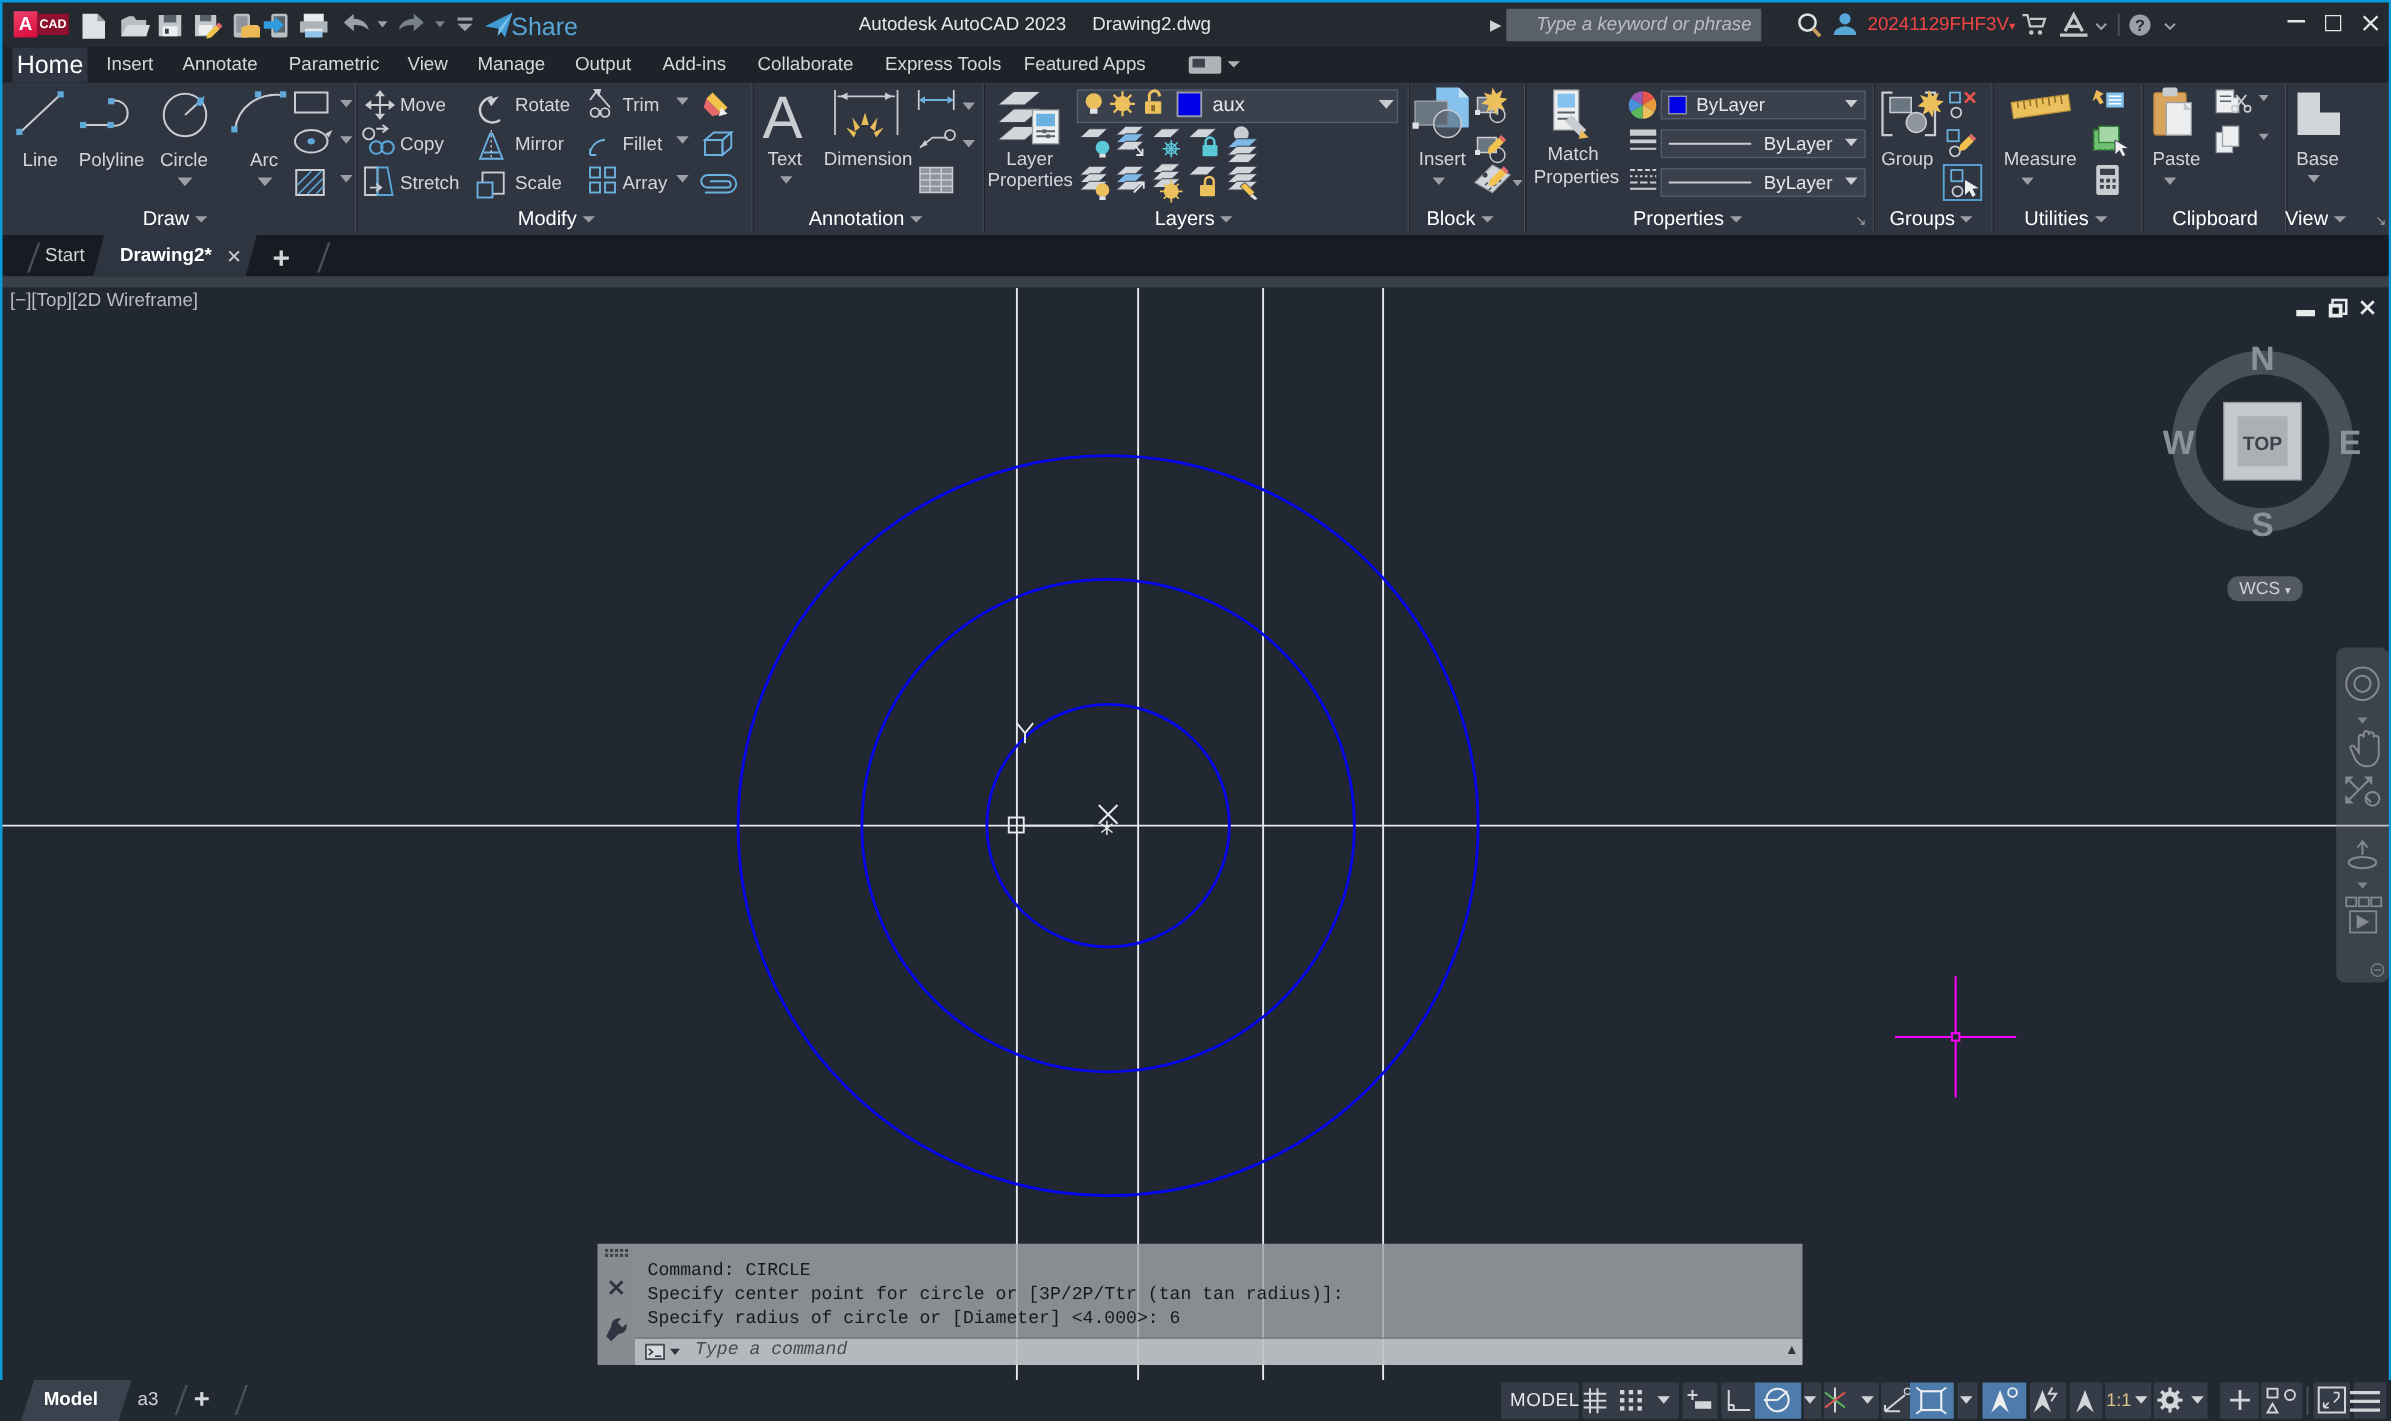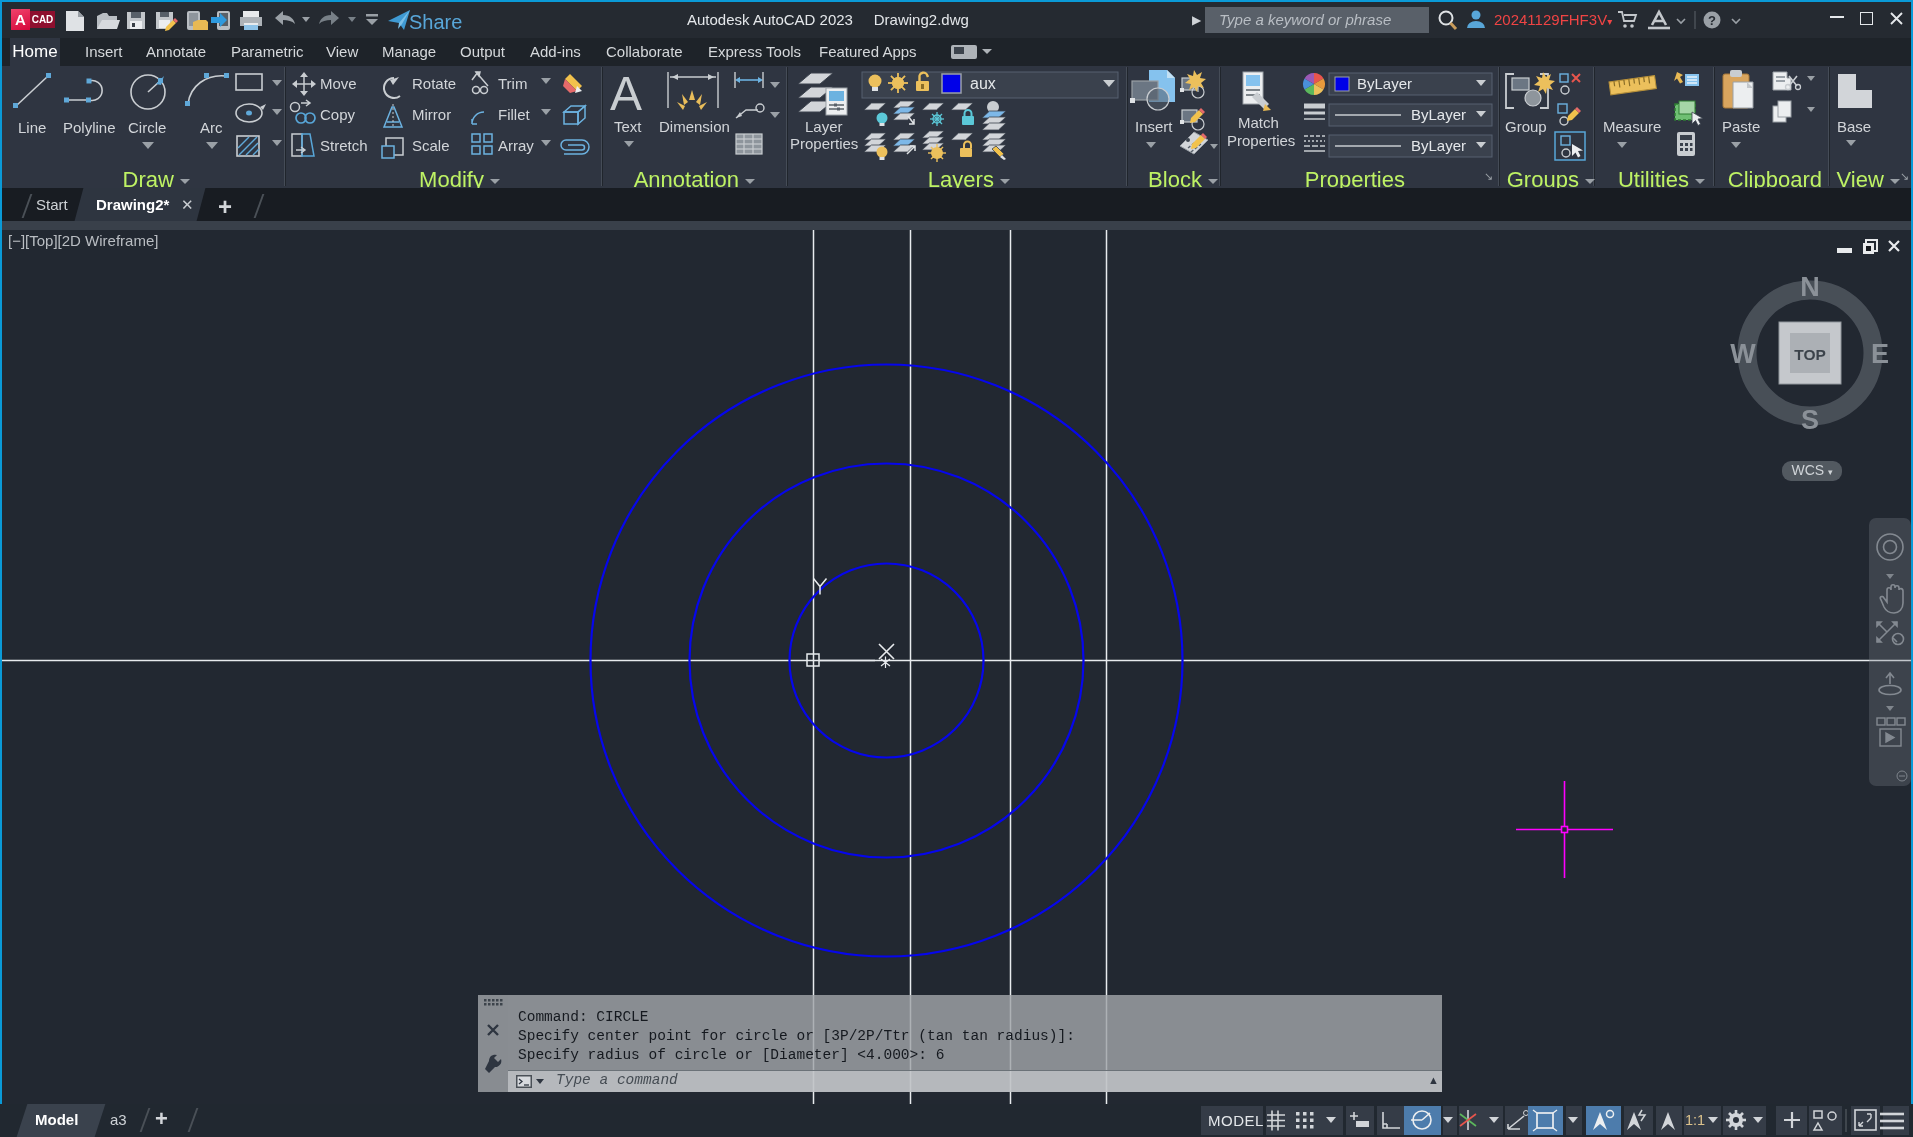--- a/index.html
+++ b/index.html
@@ -4,21 +4,21 @@
 html,body{width:1913px;height:1137px;overflow:hidden;background:#14171c;font-family:"Liberation Sans",sans-serif;}
 .abs{position:absolute;}
 #titlebar{position:absolute;left:0;top:0;width:1913px;height:38px;background:#252a31;border-top:2px solid #0a9ad7;}
 #menubar{position:absolute;left:0;top:38px;width:1913px;height:28px;background:#1e2329;}
 #ribbon{position:absolute;left:0;top:66px;width:1913px;height:122px;background:#2f3541;}
 #filetabs{position:absolute;left:0;top:188px;width:1913px;height:48px;background:#181c22;}
 #canvas{position:absolute;left:0;top:230px;width:1913px;height:874px;background:#222831;overflow:hidden;}
 #statusbar{position:absolute;left:0;top:1104px;width:1913px;height:33px;background:#212830;}
 .stile{position:absolute;top:2px;height:29px;background:#353c47;}
 .tab{display:inline-block;color:#d5d8db;font-size:15px;}
-.plabel{position:absolute;top:101px;color:#bef264;font-size:22px;text-align:right;}
+.plabel{position:absolute;top:101px;color:#ffffff;font-size:16px;text-align:center;}
 .psep{position:absolute;top:1px;width:2px;height:119px;background:#20252c;border-left:1px solid #454c57;}
 .caret{display:inline-block;width:0;height:0;border-left:5px solid transparent;border-right:5px solid transparent;border-top:5px solid #ced2d6;vertical-align:middle;}
 </style></head>
 <body>
 <div id="titlebar">
  <div class="abs" style="left:11px;top:7px;width:19px;height:21px;background:linear-gradient(160deg,#f0426b,#d6083b);color:#fff;font-weight:bold;font-size:15px;text-align:center;line-height:21px;">A</div>
  <div class="abs" style="left:30px;top:9px;width:25px;height:17px;background:#8e0f2e;color:#fff;font-weight:bold;font-size:10px;text-align:center;line-height:17px;">CAD</div>
  <svg class="abs" style="left:62px;top:6px" width="400" height="26" viewBox="0 0 400 26">
 
   <path d="M4 3 h12 l6 6 v14 h-18 z" fill="#dfe2e5"></path>
@@ -59,21 +59,21 @@
 
   <rect x="304" y="6" width="12" height="2.5" fill="#9aa0a6"></rect>
       <path d="M304 11 l6 6 l6 -6 z" fill="#9aa0a6"></path>
 
   <path d="M326 13 L348 2 L342 22 L337 15 Z" fill="#3f9ad3"></path>
       <path d="M348 2 L337 15 L336 21 L340 16" fill="#7cc0e8"></path>
  </svg>
  <div class="abs" style="left:409px;top:9px;color:#58a6d8;font-size:20px;">Share</div>
  <div class="abs" style="left:687px;top:9px;color:#e4e7ea;font-size:15px;">Autodesk AutoCAD 2023&nbsp;&nbsp;&nbsp;&nbsp;&nbsp;Drawing2.dwg</div>
  <div class="abs" style="left:1192px;top:11px;color:#cfd3d7;font-size:12px;">▶</div>
- <div class="abs" style="left:1205px;top:5px;width:224px;height:26px;background:#596069;color:#b9bec4;font-style:italic;font-size:15px;line-height:26px;padding-left:14px;">Type a keyword or phrase</div>
+ <div class="abs" style="left:1205px;top:5px;width:204px;height:26px;background:#596069;color:#b9bec4;font-style:italic;font-size:15px;line-height:26px;padding-left:24px;">Type a keyword or phrase</div>
  <svg class="abs" style="left:1436px;top:7px" width="250" height="24" viewBox="0 0 250 24">
   <circle cx="10" cy="9" r="6.5" fill="none" stroke="#dfe2e5" stroke-width="2"></circle>
       <line x1="14.5" y1="14" x2="20" y2="20" stroke="#c89b5a" stroke-width="3"></line>
   <circle cx="40" cy="6" r="4.5" fill="#58a6d8"></circle>
       <path d="M31 19 a9 7 0 0 1 18 0 z" fill="#58a6d8"></path>
  </svg>
  <div class="abs" style="left:1494px;top:9px;color:#ef4444;font-size:15px;">20241129FHF3V<span style="font-size:10px;">▾</span></div>
  <svg class="abs" style="left:1615px;top:7px" width="200" height="24" viewBox="0 0 200 24">
   <path d="M3 3 h4 l2 9 h10 l2 -6 h-12" fill="none" stroke="#c3c7cb" stroke-width="1.8"></path>
       <circle cx="10" cy="17" r="1.8" fill="#c3c7cb"></circle>
@@ -86,21 +86,21 @@
       <text x="97" y="15.5" font-size="13" font-weight="bold" fill="#252a31" text-anchor="middle" font-family="Liberation Sans">?</text>
   <path d="M117 10 l4 4 l4 -4" fill="none" stroke="#9aa0a6" stroke-width="1.6"></path>
  </svg>
  <div class="abs" style="left:1830px;top:14px;width:14px;height:2px;background:#e4e7ea;"></div>
  <div class="abs" style="left:1860px;top:10px;width:13px;height:13px;border:1.8px solid #e4e7ea;"></div>
  <svg class="abs" style="left:1889px;top:9px" width="15" height="15">
       <path d="M2 2 L13 13 M13 2 L2 13" stroke="#e4e7ea" stroke-width="1.9"></path>
     </svg>
 </div>
 <div id="menubar">
- <div class="abs" style="left:10px;top:0;width:50px;height:28px;background:#2f3541;color:#fff;font-size:17px;text-align:center;line-height:28px;">Home</div>
+ <div class="abs" style="left:10px;top:0;width:60px;height:28px;background:#2f3541;color:#fff;font-size:20px;text-align:center;line-height:28px;">Home</div>
  <div class="abs tab" style="left:85px;top:5px;">Insert</div>
  <div class="abs tab" style="left:146px;top:5px;">Annotate</div>
  <div class="abs tab" style="left:231px;top:5px;">Parametric</div>
  <div class="abs tab" style="left:326px;top:5px;">View</div>
  <div class="abs tab" style="left:382px;top:5px;">Manage</div>
  <div class="abs tab" style="left:460px;top:5px;">Output</div>
  <div class="abs tab" style="left:530px;top:5px;">Add-ins</div>
  <div class="abs tab" style="left:606px;top:5px;">Collaborate</div>
  <div class="abs tab" style="left:708px;top:5px;text-align:right;">Express Tools</div>
  <div class="abs tab" style="left:819px;top:5px;">Featured Apps</div>

